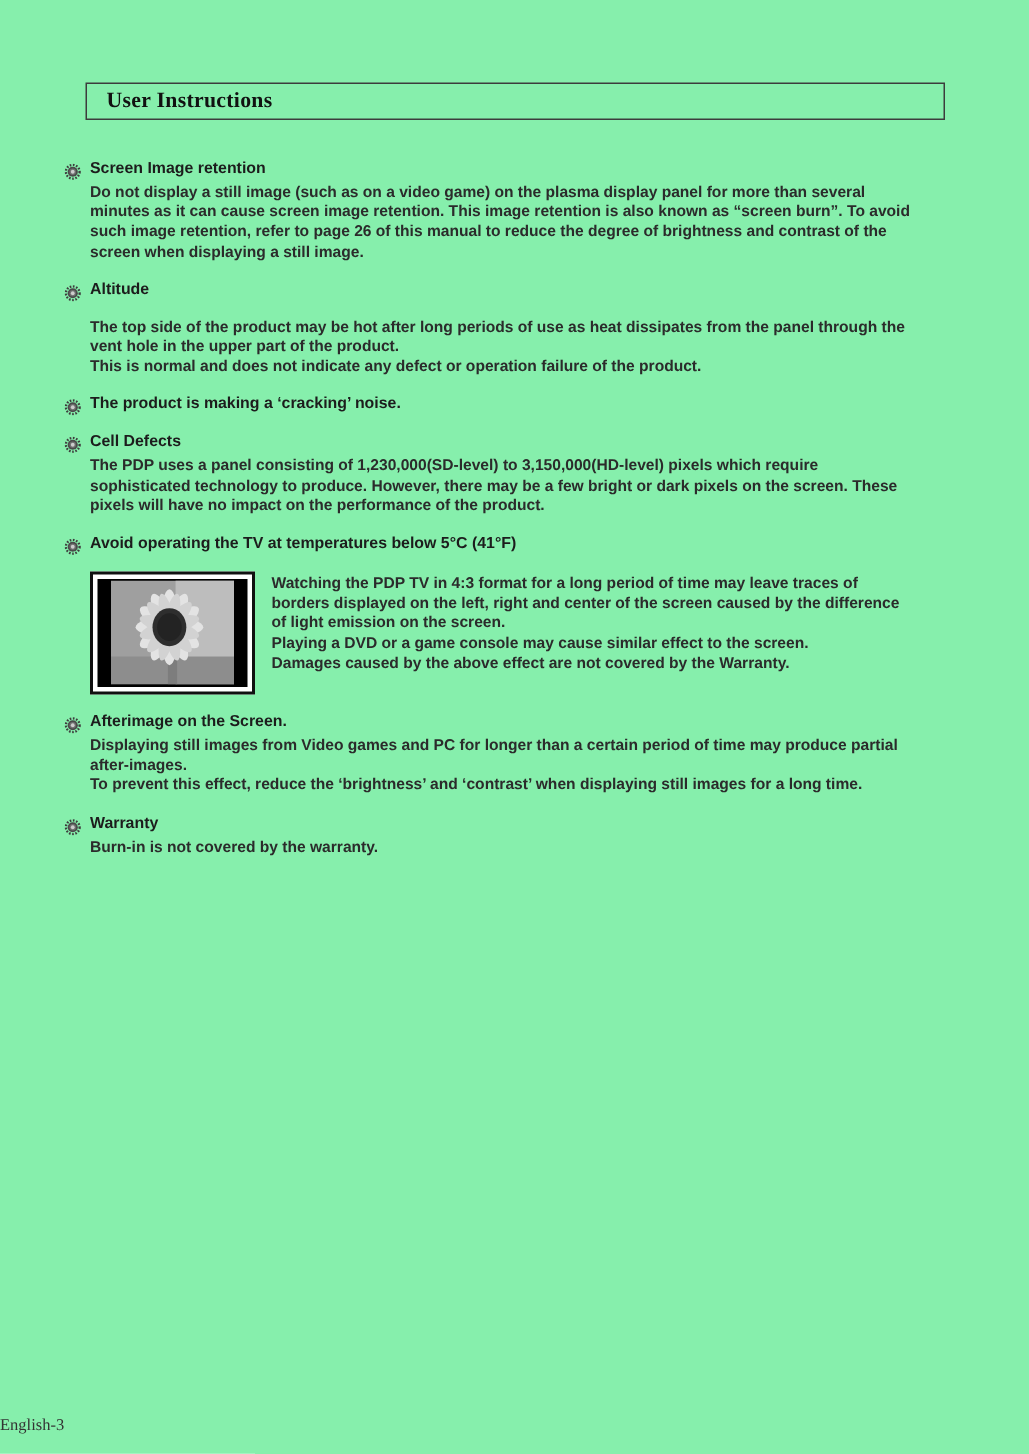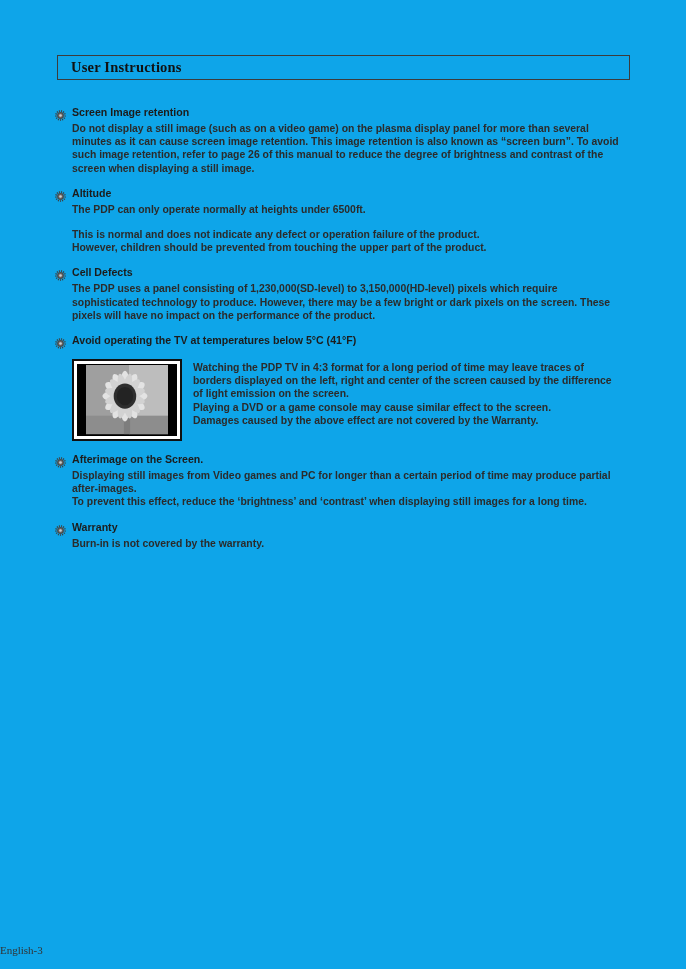--- a/index.html
+++ b/index.html
@@ -1,34 +1,34 @@
 <!DOCTYPE html>
 <html><head>
 <meta charset="utf-8">
 <style>
   html,body{margin:0;padding:0;}
   body{
     width:686px;height:969px;background:#ffffff;
     font-family:"Liberation Sans", sans-serif;color:#262626;
     -webkit-font-smoothing:antialiased;
   }
-  .page{position:relative;width:686px;height:969px;overflow:hidden;background:#0ea5e9;}
+  .page{position:relative;width:686px;height:969px;overflow:hidden;background:#86efac;}
 
   
   .title-box{
     position:absolute;left:57px;top:55px;width:573px;height:25px;
     border:1px solid #3c3c3c;display:flex;align-items:center;box-sizing:border-box;
   }
   .title-box h1{
     font-family:"Liberation Serif", serif;font-size:14.5px;font-weight:bold;
     color:#111;margin:0 0 0 13px;letter-spacing:.2px;
   }
 
   
-  .content{position:absolute;left:55px;top:106px;width:566px;}
+  .content{position:absolute;left:43px;top:106px;width:566px;}
   .item{margin-bottom:12px;}
   .head{display:flex;align-items:center;margin-bottom:3px;}
   .bullet-icon{width:11px;height:11px;margin-right:6px;flex:0 0 11px;display:inline-block;}
   .stitle{font-size:10.6px;font-weight:bold;color:#1c1c1c;margin:0;line-height:13px;}
   .sbody{margin-left:17px;font-size:10.4px;line-height:13.2px;color:#2b2b2b;max-width:556px;font-weight:bold;}
   .sbody p{margin:0;}
 
   
   .fig-row{display:flex;align-items:flex-start;}
   .tv-figure{
@@ -79,33 +79,41 @@
         <span class="bullet-icon">
   <svg width="11" height="11" viewBox="0 0 12 12" aria-hidden="true">
     <circle cx="6" cy="6" r="5" fill="none" stroke="#3d3d3d" stroke-width="1.7" stroke-dasharray="1.2 1.15"></circle>
     <circle cx="6" cy="6" r="3.7" fill="#4a4a4a"></circle>
     <circle cx="6" cy="6" r="2.4" fill="#6e6e6e"></circle>
     <circle cx="6" cy="6" r="1.4" fill="#cdcdcd"></circle>
   </svg>
 </span>
         <h2 class="stitle">Altitude</h2>
       </div>
-      <div class="sbody">
-        <p>The PDP can only operate normally at heights under 6500ft.</p>
-      </div>
-    </section>
-
-    <section class="item">
-      <div class="sbody">
+    </section>
+
+    <section class="item">
+      <div class="sbody">
+        <p>The top side of the product may be hot after long periods of use as heat dissipates from the panel through the vent hole in the upper part of the product.</p>
         <p>This is normal and does not indicate any defect or operation failure of the product.</p>
-        <p>However, children should be prevented from touching the upper part of the product.</p>
-      </div>
-    </section>
-
-    <section class="item">
+      </div>
+    </section>
+
+    <section class="item">
+      <div class="head">
+        <span class="bullet-icon">
+  <svg width="11" height="11" viewBox="0 0 12 12" aria-hidden="true">
+    <circle cx="6" cy="6" r="5" fill="none" stroke="#3d3d3d" stroke-width="1.7" stroke-dasharray="1.2 1.15"></circle>
+    <circle cx="6" cy="6" r="3.7" fill="#4a4a4a"></circle>
+    <circle cx="6" cy="6" r="2.4" fill="#6e6e6e"></circle>
+    <circle cx="6" cy="6" r="1.4" fill="#cdcdcd"></circle>
+  </svg>
+</span>
+        <h2 class="stitle">The product is making a ‘cracking’ noise.</h2>
+      </div>
     </section>
 
     <section class="item">
       <div class="head">
         <span class="bullet-icon">
   <svg width="11" height="11" viewBox="0 0 12 12" aria-hidden="true">
     <circle cx="6" cy="6" r="5" fill="none" stroke="#3d3d3d" stroke-width="1.7" stroke-dasharray="1.2 1.15"></circle>
     <circle cx="6" cy="6" r="3.7" fill="#4a4a4a"></circle>
     <circle cx="6" cy="6" r="2.4" fill="#6e6e6e"></circle>
     <circle cx="6" cy="6" r="1.4" fill="#cdcdcd"></circle>

